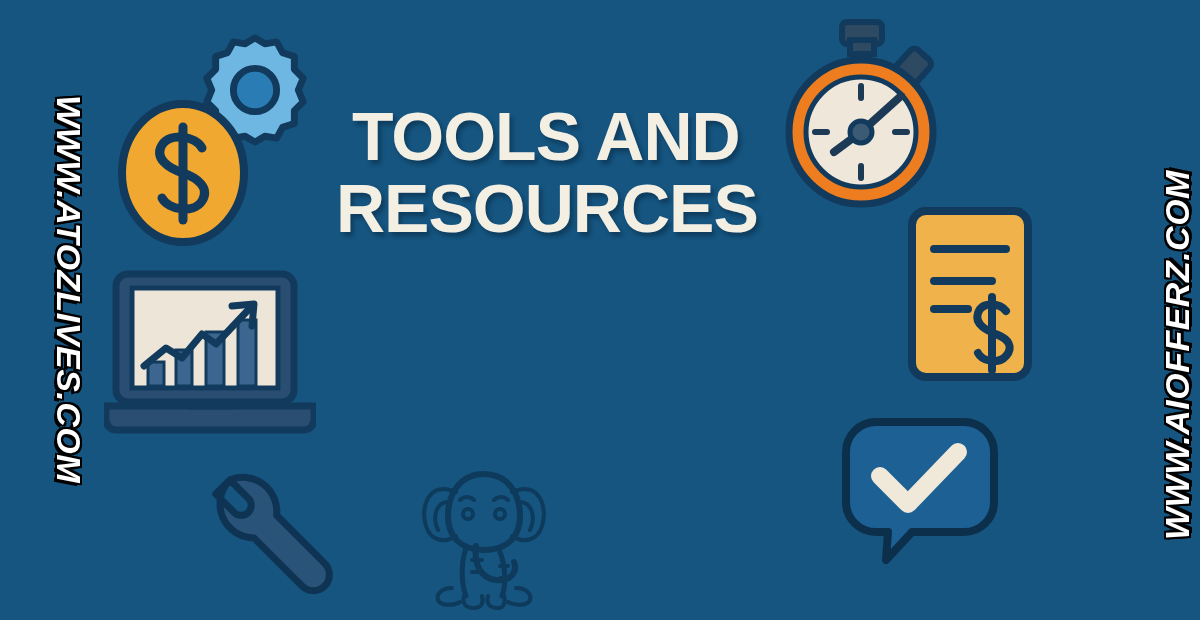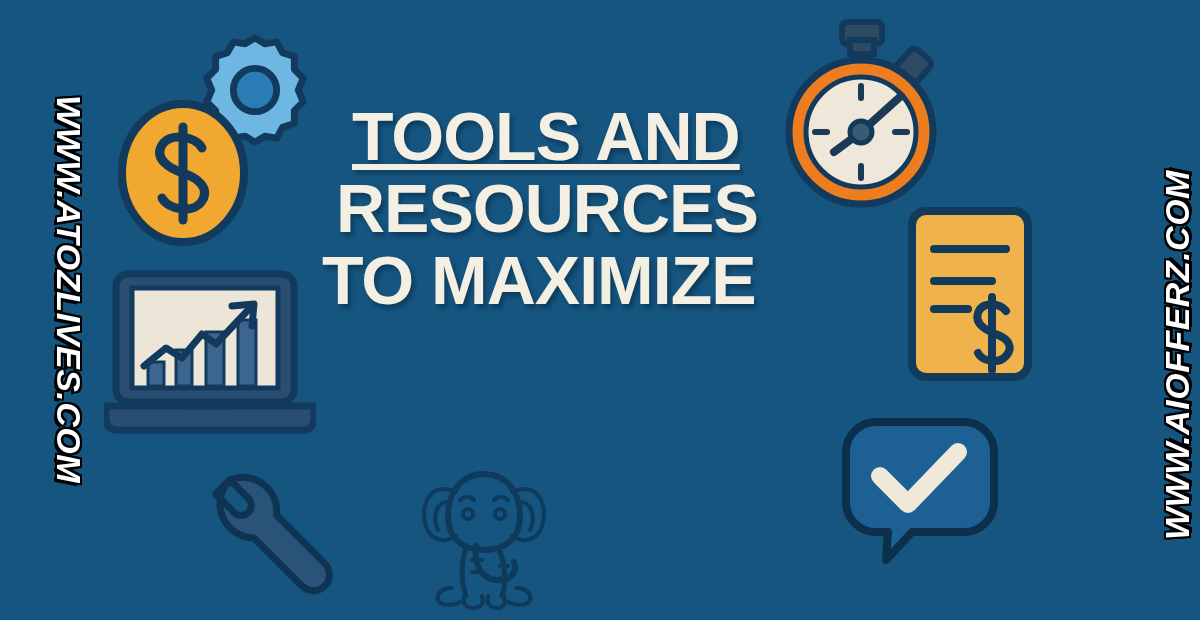--- a/index.html
+++ b/index.html
@@ -53,21 +53,21 @@
   .hl-line {
     font-family: "Liberation Sans", sans-serif;
     font-weight: bold;
     font-size: 68px;
     line-height: 72px;
     letter-spacing: -1px;
     color: #F4EFE3;
     text-shadow: 3px 4px 4px rgba(6,32,52,0.45);
     white-space: nowrap;
   }
-  .hl-line.l1 { padding-left: 30px; text-decoration: underline; }
+  .hl-line.l1 { padding-left: 30px; }
   .hl-line.l2 { padding-left: 14px; }
   .hl-line.l3 { padding-left: 0px; }
   .hl-line.l4 { padding-left: 0px; }
 
   
   .icon { position: absolute; }
   #icon-gear       { left: 196px; top: 30px;  width: 118px; height: 122px; }
   #icon-coin       { left: 116px; top: 98px;  width: 134px; height: 150px; }
   #icon-laptop     { left: 104px; top: 266px; width: 212px; height: 176px; }
   #icon-wrench     { left: 196px; top: 446px; width: 164px; height: 164px; }
@@ -81,21 +81,20 @@
 
 <div id="stage">
 
   <div id="wm-left" class="watermark">WWW.ATOZLIVES.COM</div>
 
   <div id="wm-right" class="watermark">WWW.AIOFFERZ.COM</div>
 
   <div id="headline">
     <div class="hl-line l1">TOOLS AND</div>
     <div class="hl-line l2">RESOURCES</div>
-    <div class="hl-line l3">TO MAXIMIZE</div>
   </div>
 
   <div class="icon" id="icon-gear">
     <svg viewBox="0 0 120 120" width="118" height="122">
       <g stroke="#123A5C" stroke-width="7" stroke-linejoin="round" fill="#6FB7E3">
         <path d="M60 6
           L70 12 L82 10 L88 21 L100 25 L100 38 L109 47 L104 59 L109 71 L100 80 L100 93
           L88 97 L82 108 L70 106 L60 112 L50 106 L38 108 L32 97 L20 93 L20 80 L11 71
           L16 59 L11 47 L20 38 L20 25 L32 21 L38 10 L50 12 Z"></path>
         <circle cx="60" cy="59" r="22" fill="#2A7CB5"></circle>

